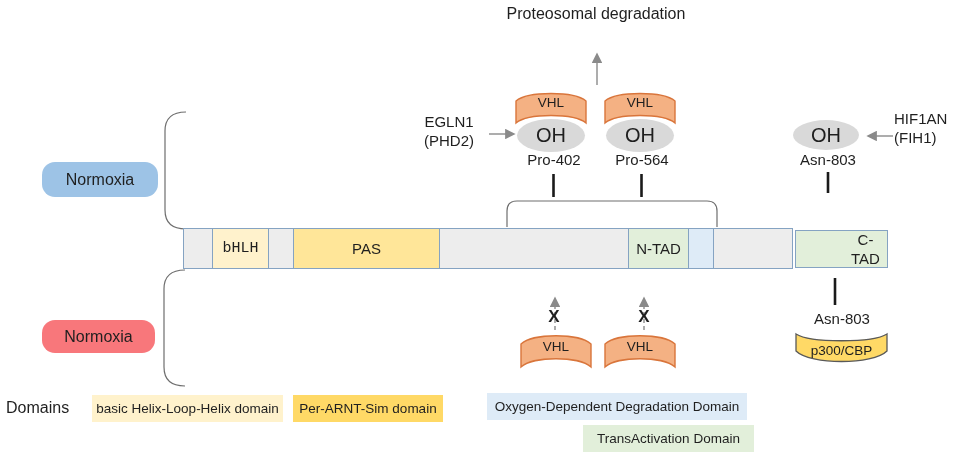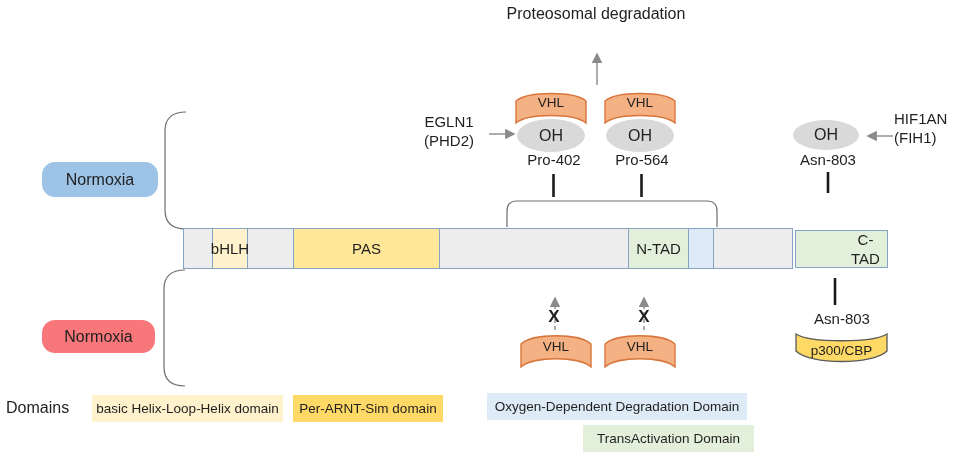--- a/index.html
+++ b/index.html
@@ -26,21 +26,21 @@
   .t15{font-size:15px;line-height:19px;}
   .t16{font-size:16px;line-height:20px;}
   .t13{font-size:13.5px;line-height:17px;}
   #overlay{position:absolute;left:0;top:0;width:959px;height:460px;pointer-events:none;}
   .cond-box{border-radius:13px;}
   .bar{background:var(--linker);border:1px solid var(--bar-border);box-sizing:border-box;}
   .seg{position:absolute;top:0;height:100%;box-sizing:border-box;
        border-left:1px solid var(--bar-border);border-right:1px solid var(--bar-border);
        display:flex;align-items:center;justify-content:center;font-size:15px;}
   .ctad{background:var(--tad);border:1px solid var(--bar-border);box-sizing:border-box;}
-  .oh{background:var(--oh-fill);border-radius:50%;font-size:16px;}
+  .oh{background:var(--oh-fill);border-radius:50%;font-size:20px;}
   .shape{display:block;}
   .shape-label{position:absolute;left:0;width:100%;text-align:center;}
   .leg{box-sizing:border-box;}
   .xmark{font-size:17px;font-weight:600;}
 </style>
 </head>
 <body>
 
 <div id="canvas">
 
@@ -101,21 +101,21 @@
 
   <div class="abs ctr oh" style="left:517px;top:119px;width:68px;height:33px;">OH</div>
   <div class="abs ctr oh" style="left:606px;top:119px;width:68px;height:33px;">OH</div>
   <div class="abs ctr oh" style="left:793px;top:120px;width:66px;height:30px;">OH</div>
 
   <div class="abs ctr t15" style="left:512px;top:150px;width:84px;height:18px;">Pro-402</div>
   <div class="abs ctr t15" style="left:600px;top:150px;width:84px;height:18px;">Pro-564</div>
   <div class="abs ctr t15" style="left:786px;top:150px;width:84px;height:18px;">Asn-803</div>
 
   <div class="abs bar" style="left:183px;top:228px;width:610px;height:41px;">
-    <div class="seg" style="left:28px;width:36px;background:var(--bhlh);">bHLH</div>
+    <div class="seg" style="left:28px;width:57px;background:var(--bhlh);font-family:Liberation Mono, monospace;">bHLH</div>
     <div class="seg" style="left:109px;width:147px;background:var(--pas);">PAS</div>
     <div class="seg" style="left:444px;width:61px;background:var(--tad);">N-TAD</div>
     <div class="seg" style="left:504px;width:26px;background:var(--oddd);"></div>
   </div>
   <div class="abs ctr t15 ctad" style="left:795px;top:230px;width:93px;height:38px;padding-left:48px;">C-TAD</div>
 
   <div class="abs ctr xmark" style="left:541px;top:306px;width:26px;height:22px;">X</div>
   <div class="abs ctr xmark" style="left:631px;top:306px;width:26px;height:22px;">X</div>
 
   <div class="abs" style="left:520px;top:331px;width:72px;height:38px;">

